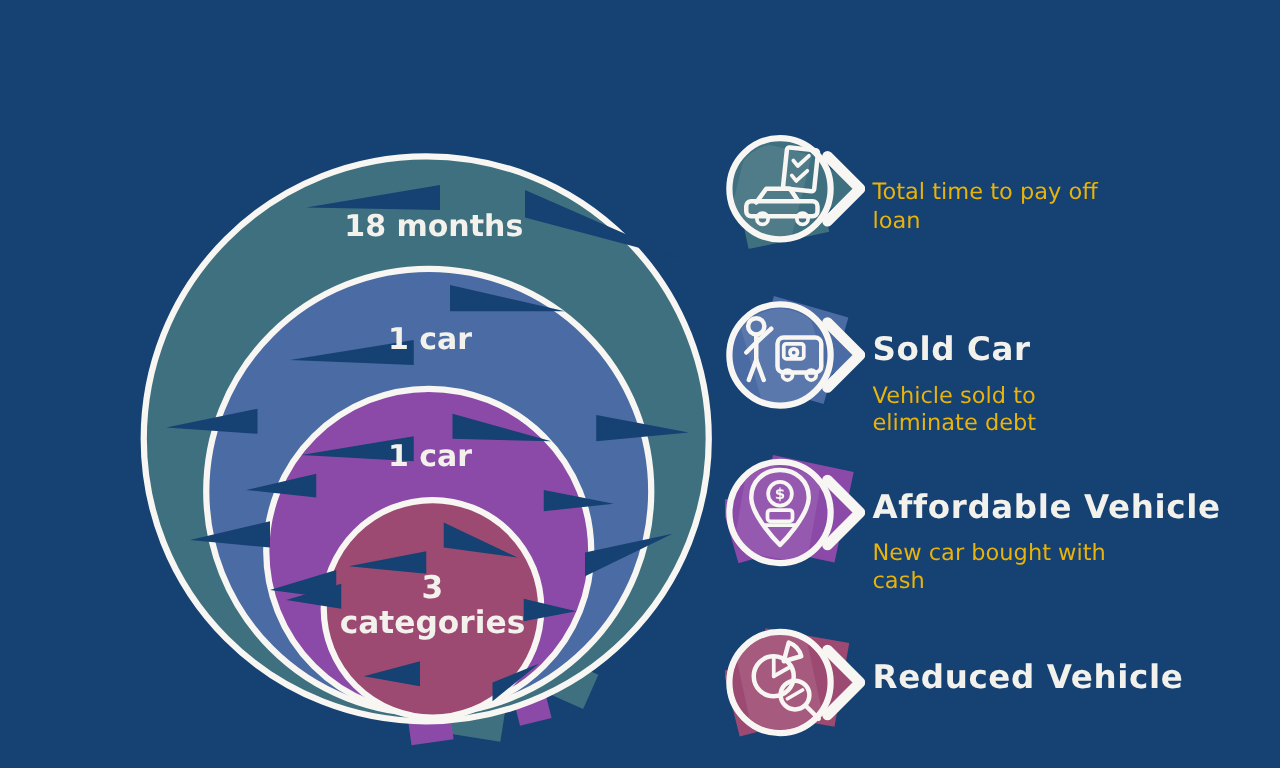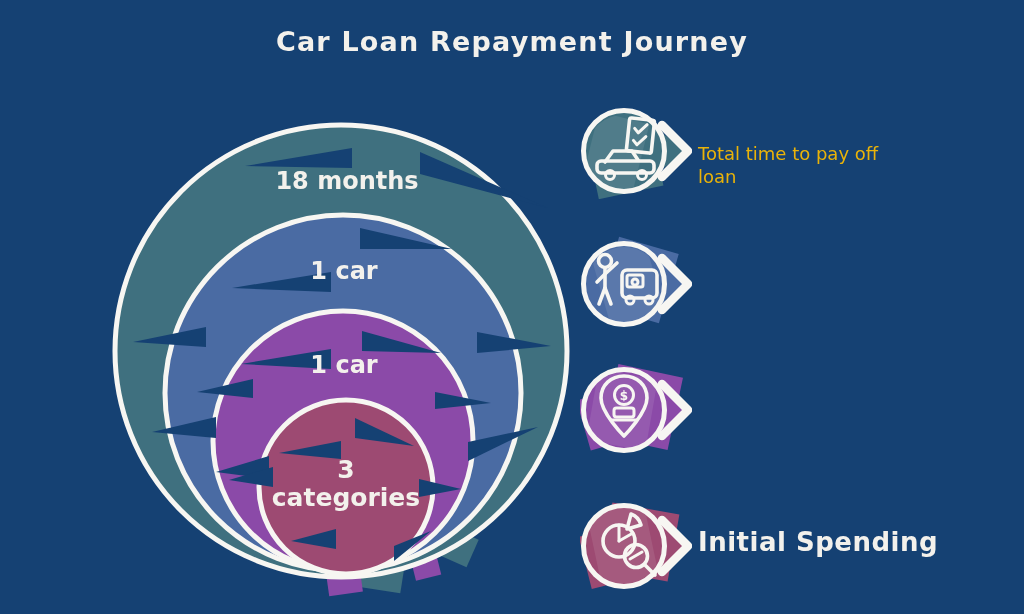--- a/index.html
+++ b/index.html
@@ -22,21 +22,20 @@
   .txt{margin-left:6px;margin-top:30px;}
   .ttl{color:#f3f1ec;font-size:26px;font-weight:bold;letter-spacing:0.5px;line-height:1.15;white-space:nowrap;}
   .sub{color:#eab308;font-size:18px;font-weight:500;margin-top:10px;max-width:220px;line-height:1.25;}
   .dollar{fill:#f7f6f2;font-family:"DejaVu Sans",sans-serif;font-size:12px;font-weight:bold;text-anchor:middle;stroke:none;}
 </style>
 </head>
 <body>
 
 <div class="stage">
 
-  <div class="title">Car Loan Repayment Journey</div>
 
   <svg class="diagram" viewBox="0 0 1024 614">
 
     <g>
       <rect x="358" y="546" width="46" height="44" transform="rotate(9 381 568)" fill="#3f707f"></rect>
       <rect x="326" y="550" width="34" height="44" transform="rotate(-8 343 572)" fill="#8b4aa8"></rect>
       <rect x="298" y="548" width="24" height="26" transform="rotate(16 310 561)" fill="#3f707f"></rect>
       <rect x="270" y="538" width="22" height="26" transform="rotate(-12 281 551)" fill="#4a6ba3"></rect>
       <rect x="442" y="532" width="32" height="30" transform="rotate(24 458 547)" fill="#3f707f"></rect>
       <rect x="412" y="548" width="26" height="30" transform="rotate(-14 425 563)" fill="#8b4aa8"></rect>
@@ -122,20 +121,24 @@
         <path class="ic" d="M25,52 L31,68"></path>
       </g>
       <g>
         <rect class="ic" x="42" y="34" width="35" height="28" rx="5"></rect>
         <rect class="ic-thin" x="47" y="39" width="16" height="12" rx="2"></rect>
         <circle class="ic-thin" cx="55" cy="46" r="3"></circle>
         <circle class="ic-thin" cx="50" cy="64" r="4"></circle>
         <circle class="ic-thin" cx="69" cy="64" r="4"></circle>
       </g>
     </svg>
+    <div class="txt">
+      <div class="ttl">Sold Car</div>
+      <div class="sub">Vehicle sold to eliminate debt</div>
+    </div>
   </div>
 
   <div class="legend-item" style="top:362px">
     <svg class="badge" viewBox="0 0 112 96">
       <clipPath id="bc3">
           <circle cx="44" cy="48" r="38"></circle>
         </clipPath>
       <rect x="2" y="26" width="84" height="52" transform="rotate(-16 44 52)" fill="#8b4aa8"></rect>
       <rect x="30" y="8" width="66" height="74" transform="rotate(12 63 45)" fill="#8b4aa8"></rect>
       <polygon points="76,26 108,48 76,70" fill="#8b4aa8"></polygon>
@@ -143,20 +146,24 @@
       <rect class="hl" x="12" y="12" width="60" height="72" transform="rotate(10 42 48)" clip-path="url(#bc3)"></rect>
       <polyline class="chev" points="82,22 108,48 82,74"></polyline>
       <g>
         <path class="ic" d="M44,14 c-13,0 -23,9 -23,22 c0,15 23,38 23,38 c0,0 23,-23 23,-38 c0,-13 -10,-22 -23,-22 z"></path>
         <circle class="ic-thin" cx="44" cy="33" r="9.5"></circle>
         <text class="dollar" x="44" y="37.5">$</text>
         <rect class="ic-thin" x="34" y="46" width="20" height="9" rx="2.5"></rect>
         <path class="ic-thin" d="M31,58 h26"></path>
       </g>
     </svg>
+    <div class="txt">
+      <div class="ttl">Affordable Vehicle</div>
+      <div class="sub">New car bought with cash</div>
+    </div>
   </div>
 
   <div class="legend-item" style="top:498px">
     <svg class="badge" viewBox="0 0 112 96">
       <clipPath id="bc4">
           <circle cx="44" cy="48" r="38"></circle>
         </clipPath>
       <rect x="4" y="28" width="82" height="54" transform="rotate(-14 45 55)" fill="#9d4a72"></rect>
       <rect x="26" y="10" width="68" height="68" transform="rotate(10 60 44)" fill="#9d4a72"></rect>
       <polygon points="76,26 108,48 76,70" fill="#9d4a72"></polygon>
@@ -169,18 +176,18 @@
         <path class="ic-thin" d="M39,43 L53,35"></path>
         <path class="ic" d="M47,20 a16,16 0 0 1 10,11 L43,35 z" transform="translate(4,-4)"></path>
       </g>
       <g>
         <circle class="ic" cx="56" cy="58" r="11.5"></circle>
         <path class="ic" d="M65,67 L75,77" stroke-width="5"></path>
         <path class="ic-thin" d="M50,61 L62,54"></path>
       </g>
     </svg>
     <div class="txt">
-      <div class="ttl">Initial Spending</div>
+      <div class="ttl">Reduced Vehicle</div>
       <div class="sub"></div>
     </div>
   </div>
 
 </div>
 
 </body></html>

